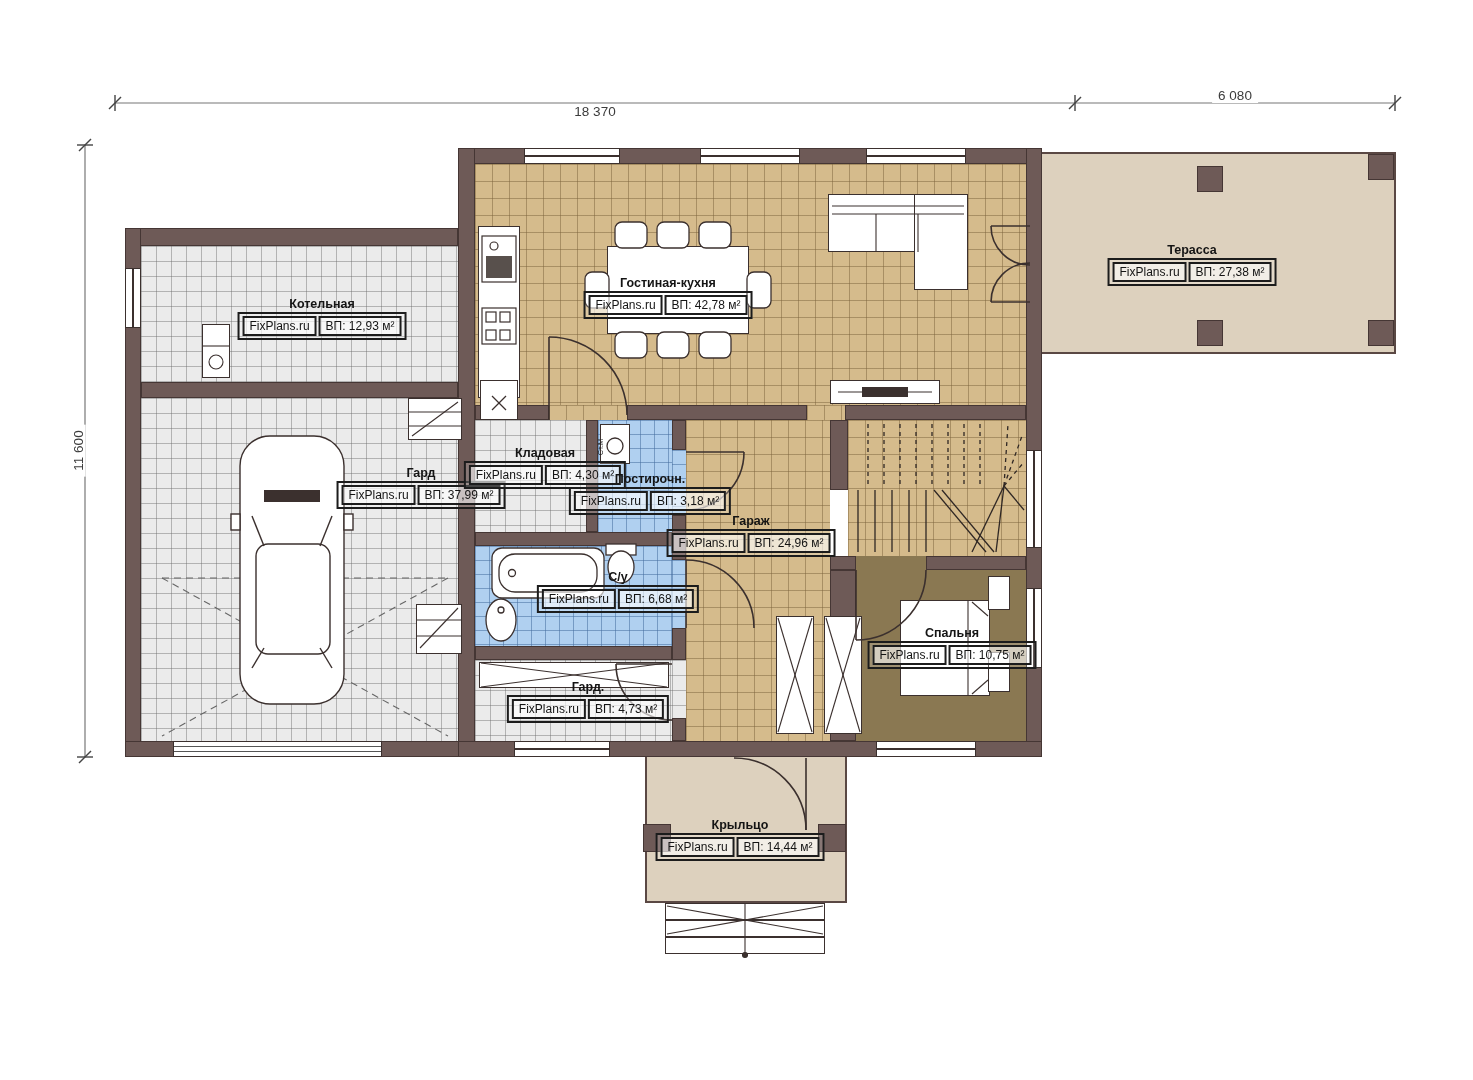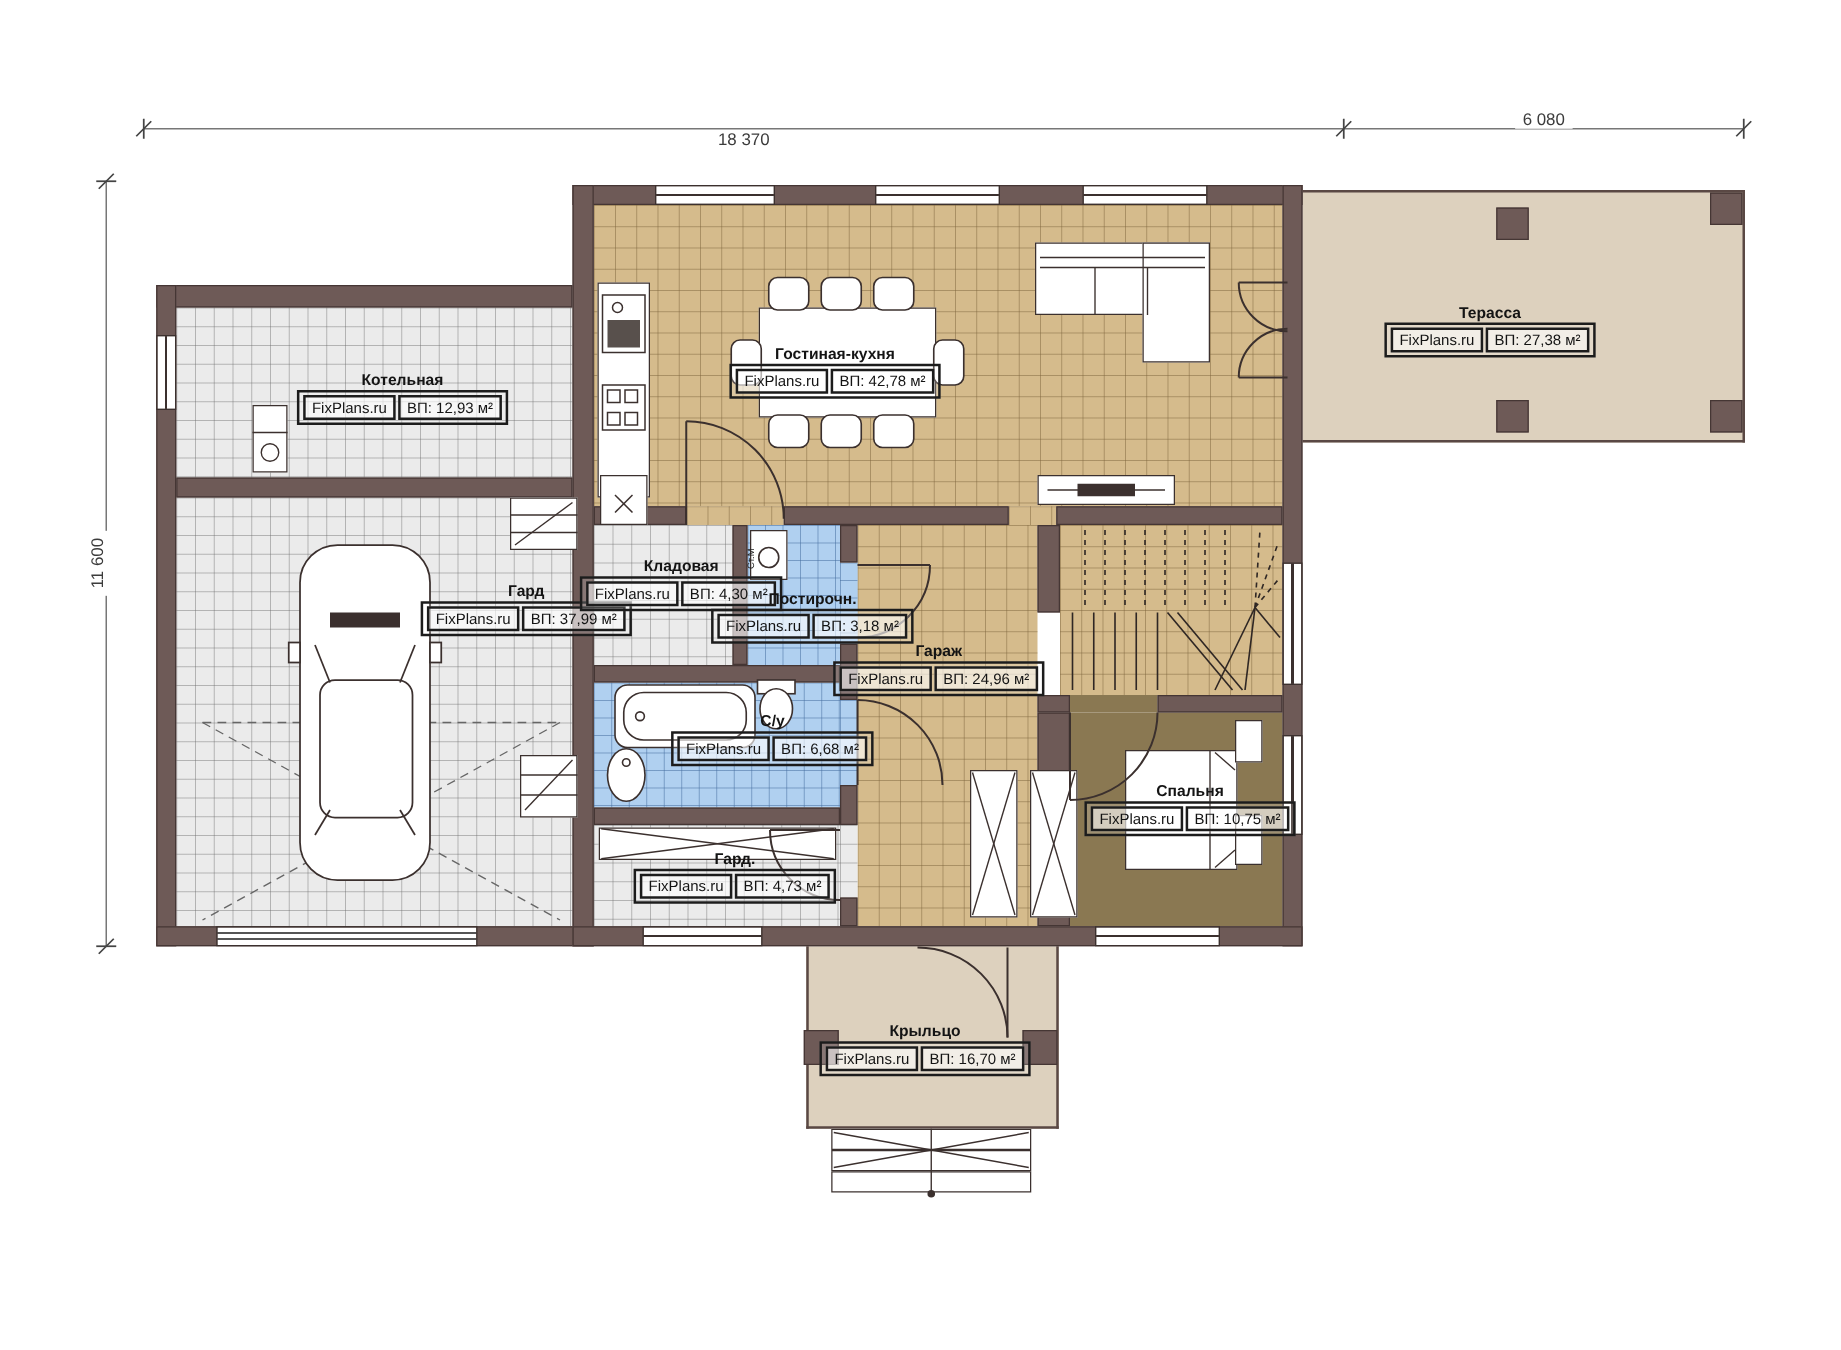--- a/index.html
+++ b/index.html
@@ -360,17 +360,17 @@
     <div class="rl-name">Спальня</div>
     <div class="rl-box">
       <div class="rl-brand">FixPlans.ru</div>
       <div class="rl-area">ВП: 10,75 м²</div>
     </div>
   </div>
   <div class="room-label" style="left:740px;top:818px">
     <div class="rl-name">Крыльцо</div>
     <div class="rl-box">
       <div class="rl-brand">FixPlans.ru</div>
-      <div class="rl-area">ВП: 16,70 м²</div>
+      <div class="rl-area">ВП: 14,44 м²</div>
     </div>
   </div>
 
 </div>
 
 </body></html>

